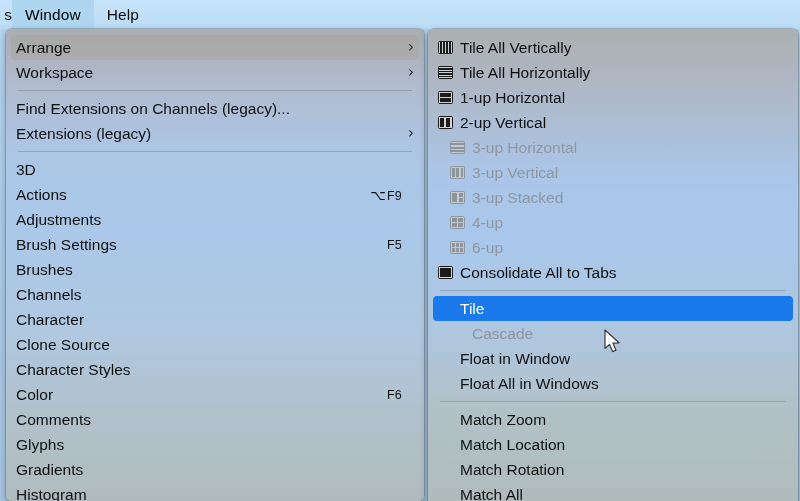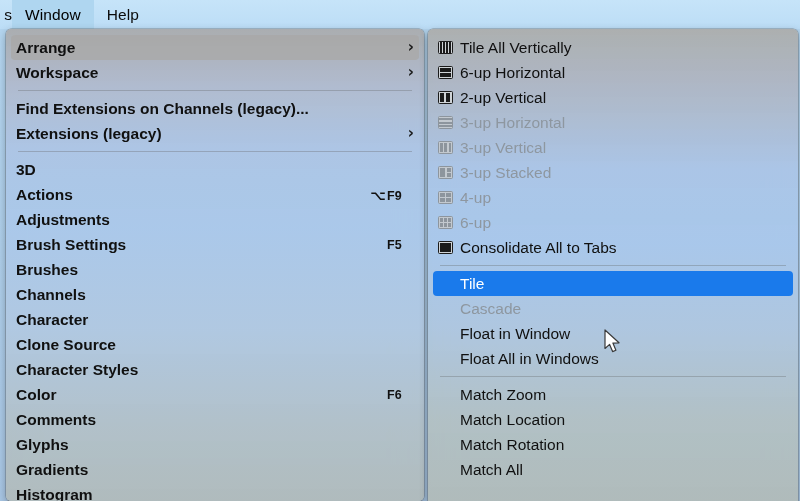--- a/index.html
+++ b/index.html
@@ -79,21 +79,20 @@
     width: 418px;
     height: 472px;
     background: linear-gradient(180deg,
         rgba(170,172,174,.97) 0px,
         rgba(176,186,205,.95) 58px,
         rgba(172,196,228,.93) 120px,
         rgba(170,200,233,.92) 200px,
         rgba(176,200,224,.92) 300px,
         rgba(178,192,198,.93) 400px,
         rgba(176,186,186,.94) 472px);
-    font-weight: bold;
   }
 
   
   #arrange-menu {
     left: 428px;
     top: 29px;
     width: 370px;
     height: 484px;
     background: linear-gradient(180deg,
         rgba(172,174,173,.97) 0px,
@@ -113,21 +112,21 @@
     height: 25px;
     padding: 0 10px 0 10px;
     font-size: 15.5px;
     color: #101010;
     white-space: nowrap;
     box-sizing: border-box;
   }
   .row .label { flex: 0 0 auto; }
   .row .spacer { flex: 1 1 auto; }
 
-  .row.disabled { color: #8e97a0; }
+  .row.disabled { color: #8e97a0; margin-left: 12px; }
 
   
   .row.hl-gray {
     background: rgba(168,168,168,.82);
     margin: 0 5px;
     padding-left: 5px;
     padding-right: 5px;
     border-radius: 4px;
     width: calc(100% - 10px);
   }
@@ -371,25 +370,35 @@
           <span class="ico v4">
             <i></i>
             <i></i>
             <i></i>
             <i></i>
           </span>
           <span class="label">Tile All Vertically</span>
           <span class="spacer"></span>
         </div>
         <div class="row">
+          <span class="ico h4">
+            <i></i>
+            <i></i>
+            <i></i>
+            <i></i>
+          </span>
+          <span class="label">Tile All Horizontally</span>
+          <span class="spacer"></span>
+        </div>
+        <div class="row">
           <span class="ico h2">
             <i></i>
             <i></i>
           </span>
-          <span class="label">6-up Horizontal</span>
+          <span class="label">1-up Horizontal</span>
           <span class="spacer"></span>
         </div>
         <div class="row">
           <span class="ico v2">
             <i></i>
             <i></i>
           </span>
           <span class="label">2-up Vertical</span>
           <span class="spacer"></span>
         </div>

